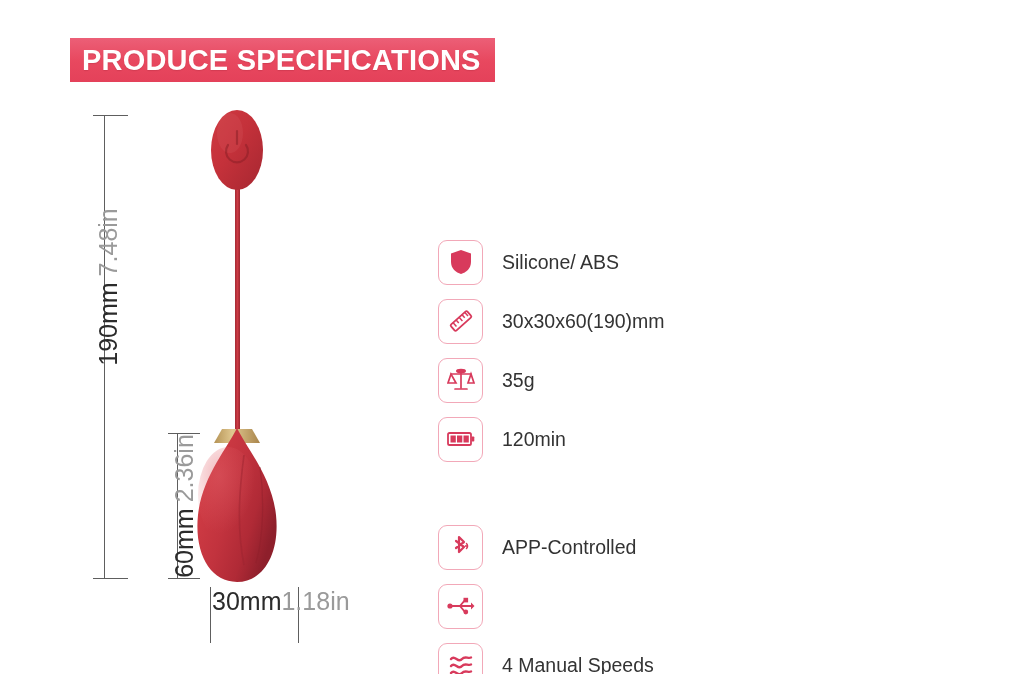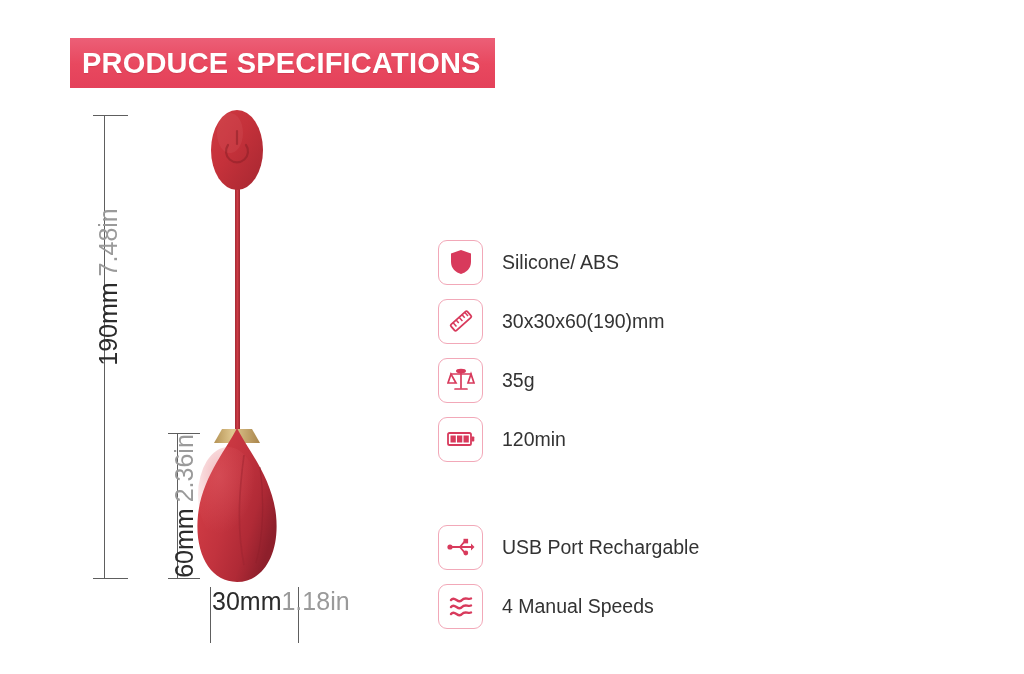--- a/index.html
+++ b/index.html
@@ -12,21 +12,21 @@
   #page {
     position: relative;
     width: 1024px; height: 674px;
     background: #ffffff;
   }
 
   
   #title-banner {
     position: absolute;
     left: 70px; top: 38px;
-    height: 50px;
+    height: 44px;
     padding: 0 14px 0 12px;
     background: linear-gradient(180deg, #ec5f77 0%, #e8485f 52%, #e4415a 100%);
     display: flex; align-items: center;
   }
   #title-banner .title-text {
     color: #ffffff;
     font-size: 29px;
     font-weight: bold;
     letter-spacing: 0.2px;
     line-height: 1;
@@ -282,36 +282,45 @@
             <rect x="11" y="6.5" width="5.3" height="7" fill="#d83a5c"></rect>
             <rect x="17.5" y="6.5" width="5.3" height="7" fill="#d83a5c"></rect>
           </svg>
         </div>
         <span class="spec-label">120min</span>
       </div>
     </div>
 
     <div class="spec-col col-right">
 
+      <div class="spec-row">
+        <div class="icon-box">
+          <svg width="26" height="28" viewBox="0 0 26 28">
+            <path d="M8 8 L16 14 L11 19 V4 L16 9 L8 15" fill="none" stroke="#d83a5c" stroke-width="2.2" stroke-linejoin="round" stroke-linecap="round"></path>
+            <path d="M18.5 10.5 A 3.5 3.5 0 0 1 18.5 15.5" fill="none" stroke="#d83a5c" stroke-width="1.5" stroke-linecap="round"></path>
+            <circle cx="18" cy="13" r="1.1" fill="#d83a5c"></circle>
+          </svg>
+        </div>
+        <span class="spec-label">APP-Controlled</span>
+      </div>
 
 
       <div class="spec-row">
         <div class="icon-box">
           <svg width="30" height="22" viewBox="0 0 30 22">
             <g stroke="#d83a5c" stroke-width="1.9" fill="none" stroke-linecap="round">
               <line x1="4" y1="11" x2="25" y2="11"></line>
               <path d="M14 11 L19 5 M14 11 L19 17"></path>
             </g>
             <circle cx="4" cy="11" r="2.6" fill="#d83a5c"></circle>
             <rect x="17.5" y="2.8" width="4.6" height="4.6" fill="#d83a5c"></rect>
             <circle cx="19.8" cy="17" r="2.4" fill="#d83a5c"></circle>
             <path d="M25 7.5 L28.5 11 L25 14.5 Z" fill="#d83a5c"></path>
           </svg>
         </div>
-        <span class="spec-label">USB Port Rechargable</span>
       </div>
 
       <div class="spec-row">
         <div class="icon-box">
           <svg width="28" height="26" viewBox="0 0 28 26">
             <g stroke="#d83a5c" fill="none" stroke-linecap="round">
               <path d="M4 7 C8 2, 11 12, 15 7 C18 3.5, 21 7, 24 5.5" stroke-width="2.4"></path>
               <path d="M4 14 C8 9, 11 19, 15 14 C18 10.5, 21 14, 24 12.5" stroke-width="2.4"></path>
               <path d="M4 21 C8 16, 11 26, 15 21 C18 17.5, 21 21, 24 19.5" stroke-width="2.4"></path>
             </g>

